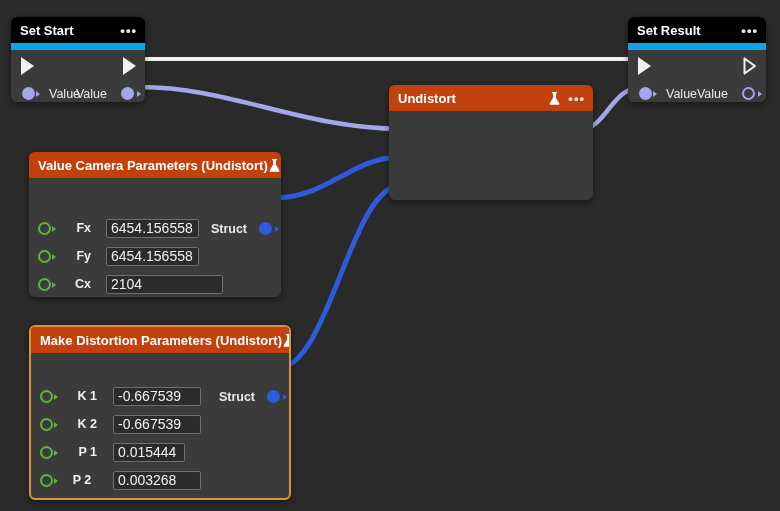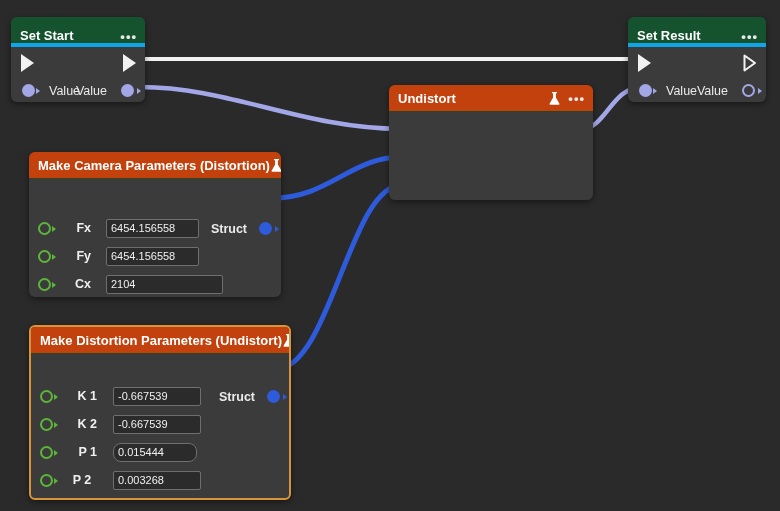--- a/index.html
+++ b/index.html
@@ -24,21 +24,21 @@
   .node.sel{border:2px solid #d8943a;}
   .node-hdr{
     height:26px;
     display:flex;align-items:center;
     padding:0 8px 0 9px;
     color:#ffffff;
     font-size:13px;
     font-weight:bold;
     white-space:nowrap;
   }
-  .hdr-blue{background:#14532d;border-bottom:4px solid #0ea5e9;align-items:flex-end;}
+  .hdr-blue{background:#000000;border-bottom:7px solid #0ea5e9;}
   .hdr-green{background:#c2410c;border-bottom:1px solid #2f431f;}
   .hdr-title{flex:0 0 auto;}
   .hdr-spacer{flex:1 1 auto;}
   .flask{
     flex:0 0 auto;width:13px;height:15px;margin-right:7px;display:block;
   }
   .dots{
     flex:0 0 auto;
     letter-spacing:1px;font-size:13px;line-height:1;
     color:#e8e8e8;font-weight:bold;
@@ -58,21 +58,21 @@
   .pin{position:absolute;width:13px;height:13px;border-radius:50%;box-sizing:border-box;}
   .pin-arrow{position:absolute;width:0;height:0;
       border-top:3.5px solid transparent;border-bottom:3.5px solid transparent;}
   .lbl{position:absolute;color:#eaeaea;font-size:12.5px;line-height:28px;white-space:nowrap;}
 
   .field{
     position:absolute;
     background:#2b2b2b;
     border:1px solid #6f6f6f;
     color:#f0f0f0;
-    font-size:11px;
+    font-size:14px;
     font-family:"Liberation Sans",sans-serif;
     height:19px;line-height:19px;
     padding:0 4px;
     box-sizing:border-box;
     border-radius:2px;
   }
   .plbl{position:absolute;color:#f0f0f0;font-size:12.5px;font-weight:bold;line-height:21px;}
 </style>
 </head>
 <body>
@@ -144,21 +144,21 @@
       <span class="hdr-spacer"></span>
       <svg class="flask" viewBox="0 0 13 15">
         <path d="M4 1 h5 v1.2 h-1.1 v4.3 l3.4 6.1 a0.8 0.8 0 0 1 -0.7 1.2 h-8.2 a0.8 0.8 0 0 1 -0.7 -1.2 l3.4 -6.1 v-4.3 h-1.1 z" fill="#ffffff"></path>
       </svg>
       <span class="dots">•••</span>
     </div>
   </div>
 
   <div class="node" style="left:29px;top:152px;width:252px;height:145px;">
     <div class="node-hdr hdr-green">
-      <span class="hdr-title">Make Camera Parameters (Distortion)</span>
+      <span class="hdr-title">Value Camera Parameters (Undistort)</span>
       <span class="hdr-spacer"></span>
       <svg class="flask" viewBox="0 0 13 15">
         <path d="M4 1 h5 v1.2 h-1.1 v4.3 l3.4 6.1 a0.8 0.8 0 0 1 -0.7 1.2 h-8.2 a0.8 0.8 0 0 1 -0.7 -1.2 l3.4 -6.1 v-4.3 h-1.1 z" fill="#ffffff"></path>
       </svg>
 
     </div>
     <div class="node-body">
 
       <span class="lbl" style="right:34px;top:36px;font-weight:bold;">Struct</span>
       <span class="pin" style="position:absolute;right:9px;top:43px;background:#2d5bdb;"></span>
@@ -203,21 +203,21 @@
       <input class="field" style="left: 82px; top: 33px; width: 88px;" value="-0.667539">
 
       <span class="pin" style="position:absolute;left:9px;top:64px;background:transparent;border:2.5px solid #5db63a;"></span>
       <span class="pin-arrow" style="position:absolute;left:23px;top:67.5px;border-left:4px solid #5db63a;"></span>
       <span class="plbl" style="left:36px;top:60px;width:30px;text-align:right;">K 2</span>
       <input class="field" style="left: 82px; top: 61px; width: 88px;" value="-0.667539">
 
       <span class="pin" style="position:absolute;left:9px;top:92px;background:transparent;border:2.5px solid #5db63a;"></span>
       <span class="pin-arrow" style="position:absolute;left:23px;top:95.5px;border-left:4px solid #5db63a;"></span>
       <span class="plbl" style="left:36px;top:88px;width:30px;text-align:right;">P 1</span>
-      <input class="field" style="left: 82px; top: 89px; width: 84px; border-radius: 8px;" value="0.015444">
+      <input class="field" style="left: 82px; top: 89px; width: 72px;" value="0.015444">
 
       <span class="pin" style="position:absolute;left:9px;top:120px;background:transparent;border:2.5px solid #5db63a;"></span>
       <span class="pin-arrow" style="position:absolute;left:23px;top:123.5px;border-left:4px solid #5db63a;"></span>
       <span class="plbl" style="left:36px;top:116px;width:30px;text-align:center;">P 2</span>
       <input class="field" style="left: 82px; top: 117px; width: 88px;" value="0.003268">
 
       <span class="plbl" style="left:36px;top:144px;width:30px;text-align:right;">K 3</span>
       <input class="field" style="left: 82px; top: 145px; width: 88px;" value="0">
     </div>
   </div>

